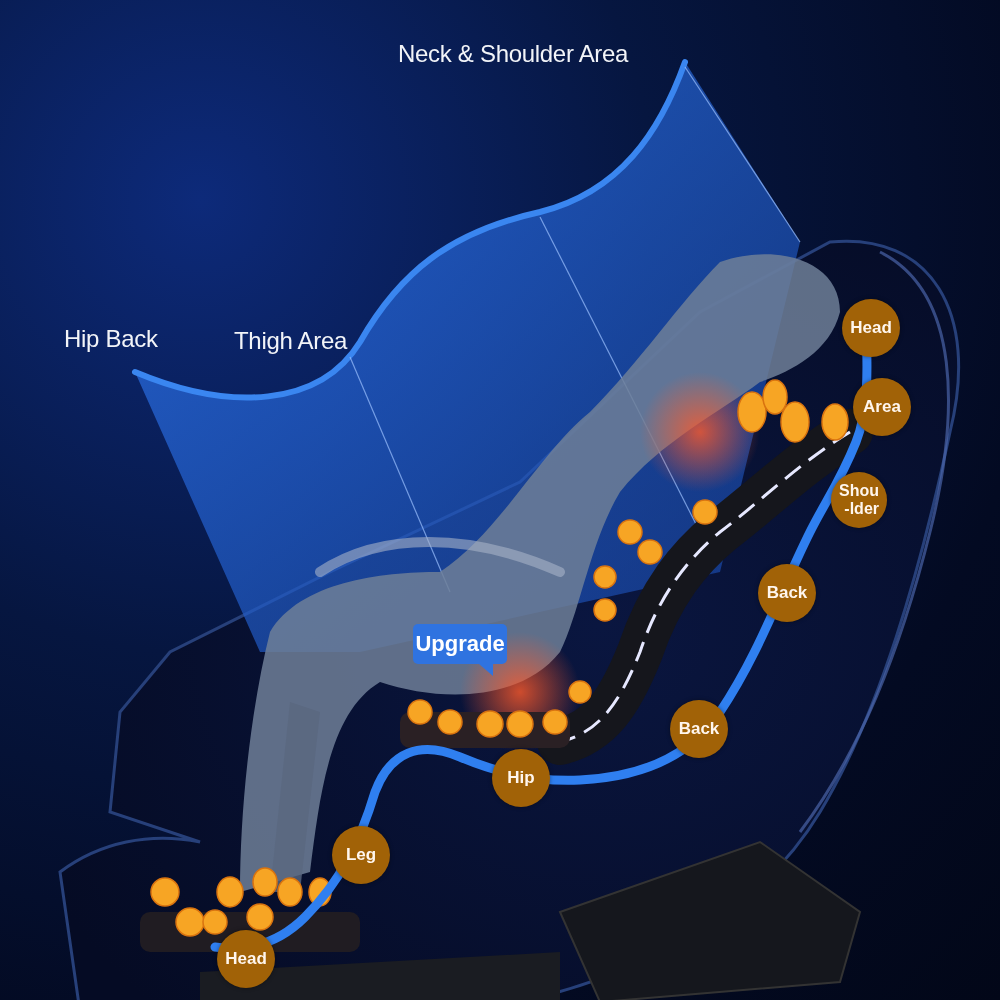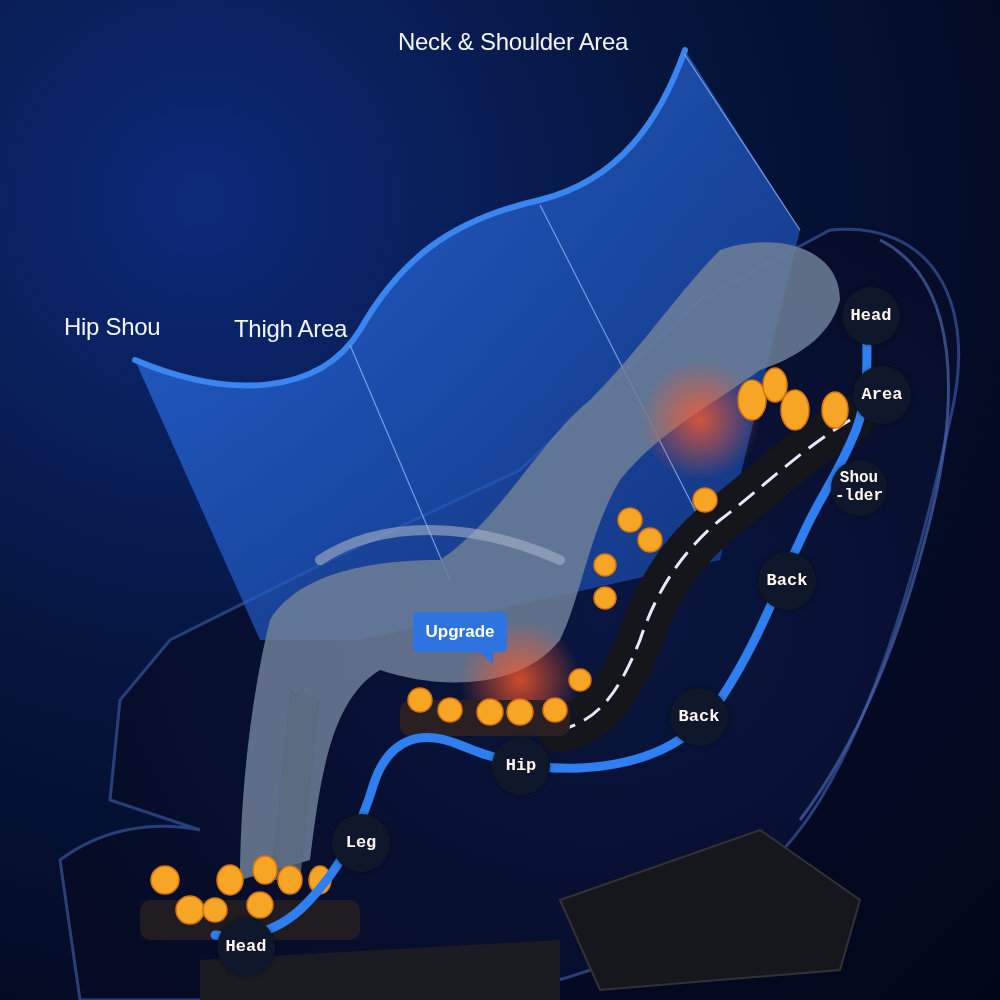--- a/index.html
+++ b/index.html
@@ -1,36 +1,36 @@
 <!DOCTYPE html>
 <html><head>
   <meta charset="utf-8">
   <style>
     html, body { margin:0; padding:0; }
     body {
       width:1000px; height:1000px; overflow:hidden; position:relative;
       background: radial-gradient(ellipse at 20% 20%, #0d2a7a 0%, #061640 40%, #030a22 75%, #020718 100%);
       font-family: "Liberation Sans", "DejaVu Sans", sans-serif;
     }
-    .scene { position:absolute; inset:0; }
+    .scene { position:absolute; inset:0;margin-top:12px; }
     .area-label {
       position:absolute; color:#f2f4f8; font-size:24px; letter-spacing:-0.3px;
       white-space:nowrap; font-family:"Liberation Sans", sans-serif;
     }
     .badge {
-      position:absolute; border-radius:50%; background:#0f172a;
+      position:absolute; border-radius:50%; background:#a16207;
       color:#fff6ee; font-weight:bold; font-size:17px;
-      display:flex; align-items:center; justify-content:center; text-align:center;
+      display:flex; align-items:center; justify-content:center; text-align:right;
       line-height:1.1; box-shadow:0 0 4px rgba(0,0,0,0.4);
-      font-family:Liberation Mono, monospace;
+      font-family:Liberation Sans, sans-serif;
     }
     .upgrade {
       position:absolute; left:413px; top:612px; width:94px; height:40px;
       background:#2f73e0; border-radius:5px; color:#fff; font-weight:bold;
-      font-size:17px; display:flex; align-items:center; justify-content:center;
+      font-size:22px; display:flex; align-items:center; justify-content:center;
     }
     .upgrade::after {
       content:""; position:absolute; right:14px; bottom:-12px;
       border-left:14px solid transparent; border-top:12px solid #2f73e0;
     }
     svg { position:absolute; left:0; top:0; }
   </style>
 </head>
 <body>
 
@@ -107,21 +107,21 @@
       <ellipse cx="215" cy="910" rx="12" ry="12"></ellipse>
         <ellipse cx="320" cy="880" rx="11" ry="14"></ellipse>
     </g>
 
     <path d="M866 320 C 868 360, 868 400, 856 430 C 840 470, 825 490, 810 520 C 780 580, 760 640, 720 700
              C 690 745, 640 765, 580 768 C 540 770, 500 762, 460 745 C 420 728, 390 740, 375 780
              C 360 830, 340 870, 305 905 C 280 930, 250 940, 215 935" fill="none" stroke="#2f7ff0" stroke-width="9" stroke-linecap="round"></path>
   </svg>
 
   <div class="area-label" style="left:398px; top:28px;">Neck &amp; Shoulder Area</div>
-  <div class="area-label" style="left:64px; top:313px;">Hip Shou</div>
+  <div class="area-label" style="left:64px; top:313px;">Hip Back</div>
   <div class="area-label" style="left:234px; top:315px;">Thigh Area</div>
 
   <div class="upgrade">Upgrade</div>
 
   <div class="badge" style="left:842px; top:287px; width:58px; height:58px;">Head</div>
   <div class="badge" style="left:853px; top:366px; width:58px; height:58px;">Area</div>
   <div class="badge" style="left:831px; top:460px; width:56px; height:56px; white-space:pre; font-size:16px;">Shou
 -lder</div>
   <div class="badge" style="left:758px; top:552px; width:58px; height:58px;">Back</div>
   <div class="badge" style="left:670px; top:688px; width:58px; height:58px;">Back</div>

